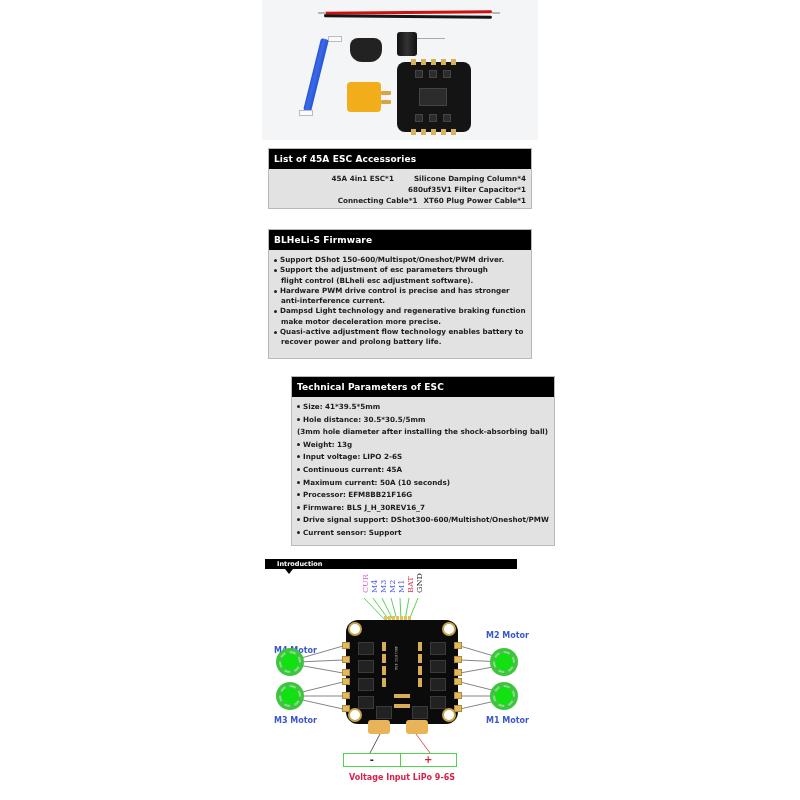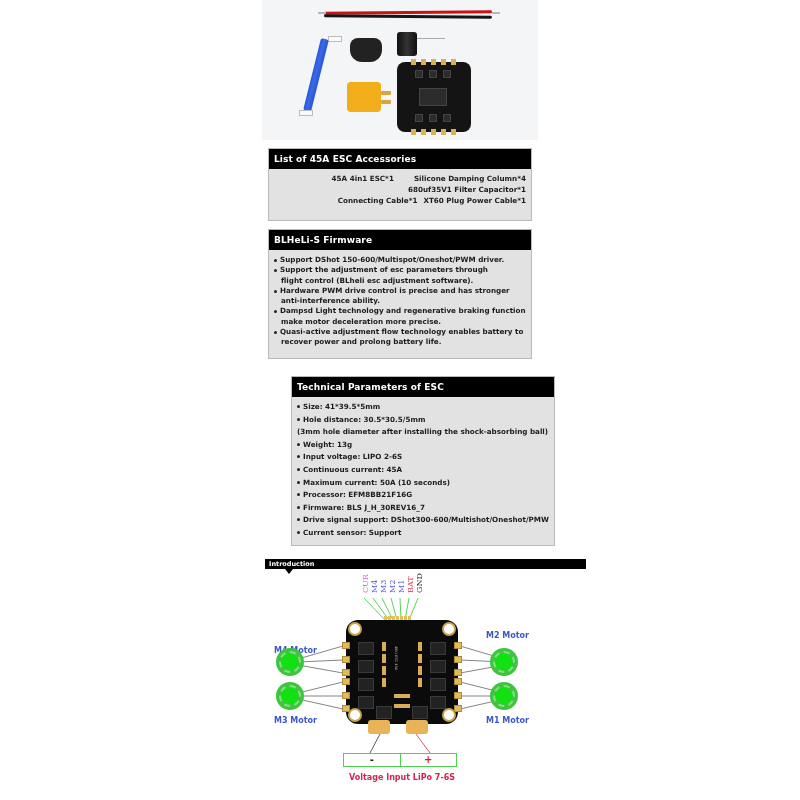--- a/index.html
+++ b/index.html
@@ -25,29 +25,29 @@
 
     
     .panel { position: absolute; left: 268px; width: 264px; background: #e2e2e2; border: 1px solid #b9b9b9; }
     .panel-header { height: 20px; background: #000; color: #fff; font-weight: bold; font-size: 9px; line-height: 20px; padding-left: 5px; letter-spacing: 0.1px; }
     .panel-body { padding: 4px 5px; font-size: 7.2px; font-weight: bold; color: #1c1c1c; line-height: 11px; }
     .row { white-space: nowrap; text-align: right; }
     .row .gap { display: inline-block; width: 20px; }
     .bullet { position: relative; padding-left: 6px; white-space: nowrap; }
     .bullet::before { content: ""; position: absolute; left: 0; top: 4px; width: 3px; height: 3px; border-radius: 50%; background: #222; }
     .bullet .cont { display: block; padding-left: 1px; }
-    .p-acc { top: 148px; height: 73px; }
+    .p-acc { top: 148px; height: 61px; }
     .p-fw  { top: 229px; height: 130px; }
     .p-fw .panel-body { line-height: 10.3px; padding-top: 5px; }
     .p-tech{ top: 376px; height: 170px; margin-left: 23px; }
     .p-tech .panel-body { line-height: 12.6px; }
     .p-tech .paren { padding-left: 0; white-space: nowrap; }
 
     
-    .intro-header { position: absolute; left: 265px; top: 559px; width: 321px; height: 10px; background: #000; color: #fff; font-size: 6.5px; font-weight: bold; line-height: 10px; padding-left: 4px; }
+    .intro-header { position: absolute; left: 265px; top: 559px; width: 252px; height: 10px; background: #000; color: #fff; font-size: 6.5px; font-weight: bold; line-height: 10px; padding-left: 12px; }
     .intro-arrow { position: absolute; left: 285px; top: 569px; width: 0; height: 0; border-left: 4px solid transparent; border-right: 4px solid transparent; border-top: 5px solid #000; }
 
     .diagram { position: absolute; left: 260px; top: 570px; width: 280px; height: 230px; }
     .pin-label { position: absolute; top: 14px; font-family: "DejaVu Serif", serif; font-size: 8px; transform: rotate(-90deg); transform-origin: left bottom; white-space: nowrap; }
     .motor-label { position: absolute; font-size: 8px; font-weight: bold; color: #3c57c8; white-space: nowrap; }
     .motor { position: absolute; width: 28px; height: 28px; border-radius: 50%; background: radial-gradient(circle, #12e012 0 42%, #3ec43e 43% 100%); }
     .motor::after { content: ""; position: absolute; inset: 3px; border-radius: 50%; border: 2px dashed #7ee07e; }
 
     .esc { position: absolute; left: 86px; top: 50px; width: 112px; height: 104px; background: #0b0b0b; border-radius: 12px; }
     .esc .hole { position: absolute; width: 14px; height: 14px; border-radius: 50%; background: #fff; border: 2px solid #c9a54a; }
@@ -118,21 +118,21 @@
       <span>Connecting Cable*1</span><span class="gap" style="width:6px"></span><span>XT60 Plug Power Cable*1</span>
     </div>
   </div>
 </div>
 
 <div class="panel p-fw">
   <div class="panel-header">BLHeLi-S Firmware</div>
   <div class="panel-body">
     <div class="bullet"><span>Support DShot 150-600/Multispot/Oneshot/PWM driver.</span></div>
     <div class="bullet"><span>Support the adjustment of esc parameters through</span><span class="cont">flight control (BLheli esc adjustment software).</span></div>
-    <div class="bullet"><span>Hardware PWM drive control is precise and has stronger</span><span class="cont">anti-interference ability.</span></div>
+    <div class="bullet"><span>Hardware PWM drive control is precise and has stronger</span><span class="cont">anti-interference current.</span></div>
     <div class="bullet"><span>Dampsd Light technology and regenerative braking function</span><span class="cont">make motor deceleration more precise.</span></div>
     <div class="bullet"><span>Quasi-active adjustment flow technology enables battery to</span><span class="cont">recover power and prolong battery life.</span></div>
   </div>
 </div>
 
 <div class="panel p-tech">
   <div class="panel-header">Technical Parameters of ESC</div>
   <div class="panel-body">
     <div class="bullet">Size: 41*39.5*5mm</div>
     <div class="bullet">Hole distance: 30.5*30.5/5mm</div>
@@ -252,14 +252,14 @@
     <div class="cap" style="left:48px;top:84px;width:16px;height:4px;"></div>
     <div class="silk">4IN1 ESC 45A</div>
   </div>
   <div class="pwr-pad" style="left:108px;"></div>
   <div class="pwr-pad" style="left:146px;"></div>
 
   <div class="volt-box">
     <div class="cell neg">-</div>
     <div class="cell pos">+</div>
   </div>
-  <div class="volt-caption">Voltage Input LiPo 7-6S</div>
+  <div class="volt-caption">Voltage Input LiPo 9-6S</div>
 </div>
 
 </body></html>

